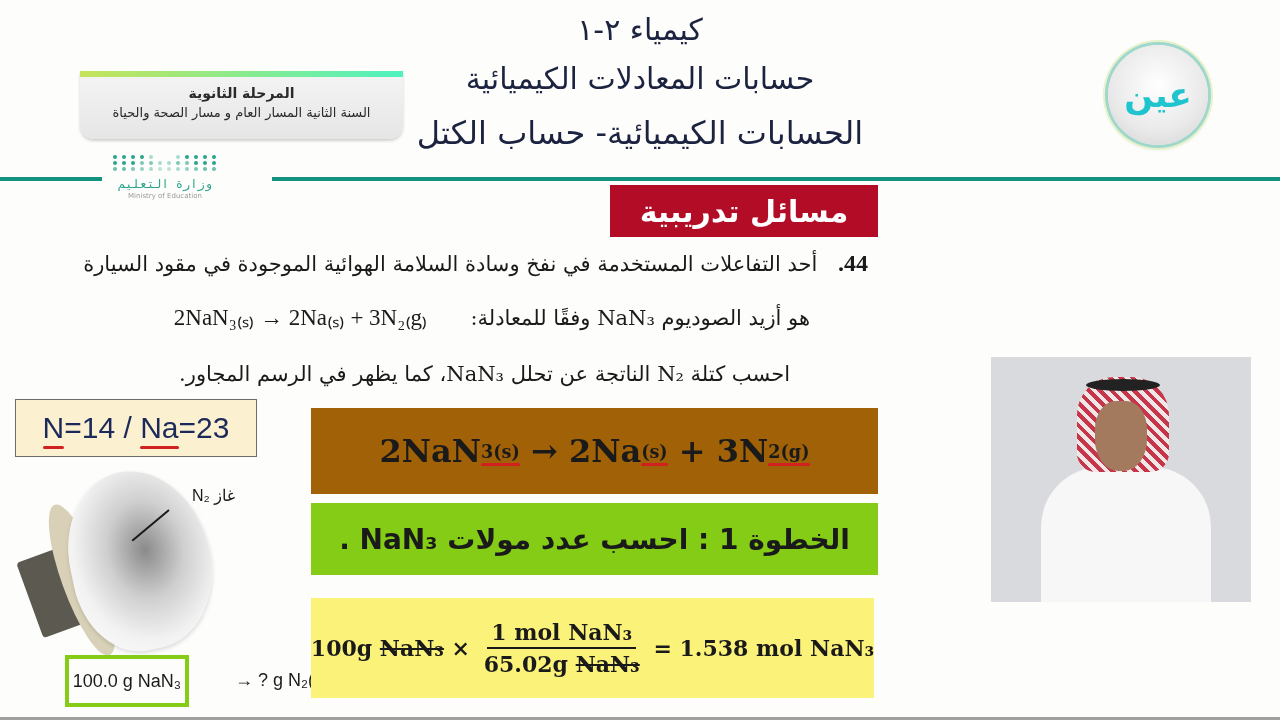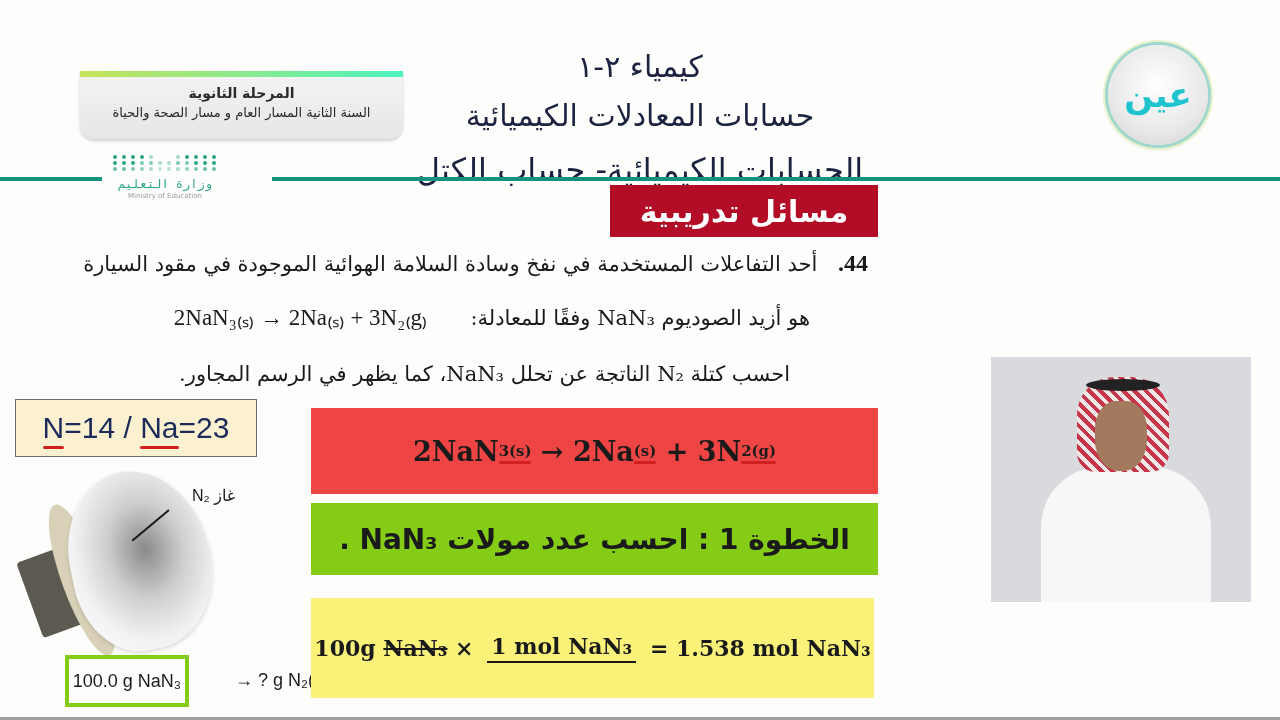--- a/index.html
+++ b/index.html
@@ -6,21 +6,21 @@
   body {
     width:1280px; height:720px; overflow:hidden; position:relative;
     background:#fdfdfb;
     font-family:"DejaVu Sans", sans-serif;
     color:#1a1a1a;
   }
   .abs { position:absolute; }
 
   
   .title-block { left:380px; top:8px; width:520px; text-align:center; direction:rtl; color:#1c2340; }
-  .title-line1 { font-size:30px; line-height:44px; font-family:"DejaVu Sans", sans-serif;margin-top:37px; }
+  .title-line1 { font-size:30px; line-height:44px; font-family:"DejaVu Sans", sans-serif; }
   .title-line2 { font-size:30px; line-height:54px; }
   .title-line3 { font-size:32px; line-height:54px; }
 
   
   .stage-card {
     left:80px; top:71px; width:323px; height:68px;
     background:linear-gradient(#f4f4f4,#e6e6e6);
     border-radius:0 0 14px 14px;
     box-shadow:0 2px 3px rgba(0,0,0,0.18);
     text-align:center; direction:rtl;
@@ -84,23 +84,23 @@
   .n2-leader { left:168px; top:510px; width:2px; height:48px; background:#1a1a1a; transform:rotate(50deg); transform-origin:top; }
 
   .mass-label-box {
     left:65px; top:655px; width:124px; height:52px; border:4px solid #84cc16; box-sizing:border-box;
     font-family:"Liberation Sans", sans-serif; font-size:18px; display:flex; align-items:center; justify-content:center;
   }
   .product-label { left:194px; top:670px; font-family:"Liberation Sans", sans-serif; font-size:18px;margin-left:41px; }
 
   
   .eq-box {
-    left:311px; top:408px; width:567px; height:86px; background:#ef4444;
-    display:flex; align-items:center; justify-content:center;
-    font-family:"DejaVu Serif", serif; font-weight:bold; font-size:27px;
+    left:311px; top:408px; width:567px; height:86px; background:#a16207;
+    display:flex; align-items:center; justify-content:center;
+    font-family:"DejaVu Serif", serif; font-weight:bold; font-size:32px;
   }
   .eq-box sub { font-size:55%; }
   .step-box {
     left:311px; top:503px; width:567px; height:72px; background:#84cc16;
     display:flex; align-items:center; justify-content:center; direction:rtl;
     font-weight:bold; font-size:28px;
   }
   .calc-box {
     left:311px; top:598px; width:563px; height:100px; background:#fbf27a;
     display:flex; align-items:center; justify-content:center;
@@ -228,20 +228,21 @@
 </div>
 
 <div class="abs step-box">الخطوة 1 : احسب عدد مولات NaN₃ .</div>
 
 <div class="abs calc-box">
   <span style="white-space:pre;">100g </span>
   <span class="strike">NaN₃</span>
   <span style="white-space:pre;"> × </span>
   <span class="frac">
     <span class="num">1 mol NaN₃</span>
+    <span class="den"><span style="white-space:pre;">65.02g </span><span class="strike">NaN₃</span></span>
   </span>
   <span style="white-space:pre;"> = 1.538 mol NaN₃</span>
 </div>
 
 <div class="abs video">
   <div class="person-body"></div>
   <div class="person-ghutra"></div>
   <div class="person-face"></div>
   <div class="person-agal"></div>
 </div>

